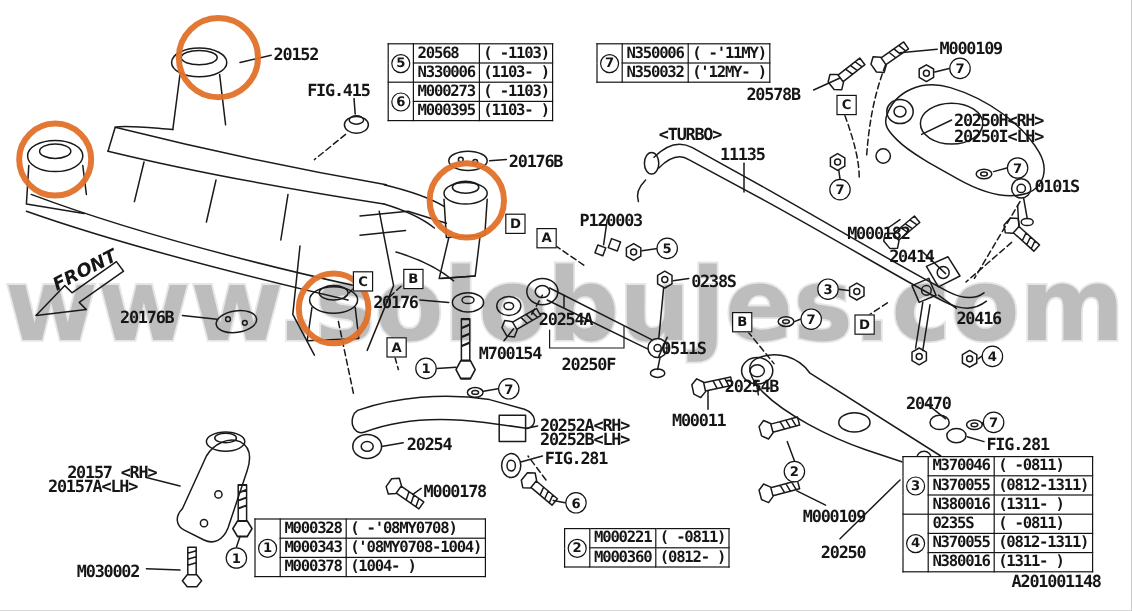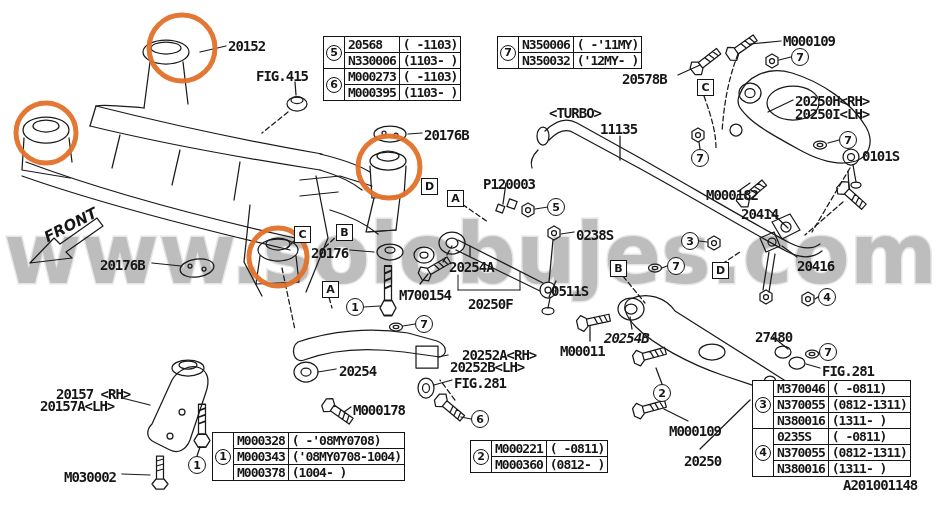--- a/index.html
+++ b/index.html
@@ -283,32 +283,32 @@
       <div class="part-label" style="left: 797px; top: 258px;">20416</div>
       <div class="part-label" style="left: 483px; top: 176px;">P120003</div>
       <div class="part-label" style="left: 576px; top: 227px;">0238S</div>
       <div class="part-label" style="left: 449px; top: 259px;">20254A</div>
       <div class="part-label" style="left: 551px; top: 283px;">0511S</div>
       <div class="part-label" style="left: 399px; top: 287px;">M700154</div>
       <div class="part-label" style="left: 468px; top: 296px;">20250F</div>
       <div class="part-label" style="left: 100px; top: 257px;">20176B</div>
       <div class="part-label" style="left: 311px; top: 245px;">20176</div>
       <div class="part-label" style="left: 560px; top: 343px;">M00011</div>
-      <div class="part-label" style="left: 604px; top: 330px; font-style: italic;">20254B</div>
-      <div class="part-label" style="left: 450px; top: 347px; margin-left: 12px;">20252A&lt;RH&gt;</div>
+      <div class="part-label" style="left: 604px; top: 315px;">20254B</div>
+      <div class="part-label" style="left: 450px; top: 347px;">20252A&lt;RH&gt;</div>
       <div class="part-label" style="left: 450px; top: 359px;">20252B&lt;LH&gt;</div>
       <div class="part-label" style="left: 454px; top: 375px;">FIG.281</div>
       <div class="part-label" style="left: 339px; top: 363px;">20254</div>
       <div class="part-label" style="left: 353px; top: 402px;">M000178</div>
       <div class="part-label" style="left: 40px; top: 386px; margin-left: 16px;">20157 &lt;RH&gt;</div>
       <div class="part-label" style="left: 40px; top: 398px;">20157A&lt;LH&gt;</div>
       <div class="part-label" style="left: 64px; top: 469px;">M030002</div>
       <div class="part-label" style="left: 669px; top: 423px;">M000109</div>
       <div class="part-label" style="left: 684px; top: 453px;">20250</div>
-      <div class="part-label" style="left: 755px; top: 329px;">27480</div>
+      <div class="part-label" style="left: 755px; top: 329px;">20470</div>
       <div class="part-label" style="left: 822px; top: 363px;">FIG.281</div>
       <div class="ref-box" style="left: 697px; top: 79px;">C</div>
       <div class="ref-box" style="left: 421px; top: 178px;">D</div>
       <div class="ref-box" style="left: 447px; top: 190px;">A</div>
       <div class="ref-box" style="left: 610px; top: 260px;">B</div>
       <div class="ref-box" style="left: 712px; top: 262px;">D</div>
       <div class="ref-box" style="left: 294px; top: 226px;">C</div>
       <div class="ref-box" style="left: 336px; top: 224px;">B</div>
       <div class="ref-box" style="left: 322px; top: 281px;">A</div>
       <div class="ref-circle" style="left: 355px; top: 307px;">1</div>

